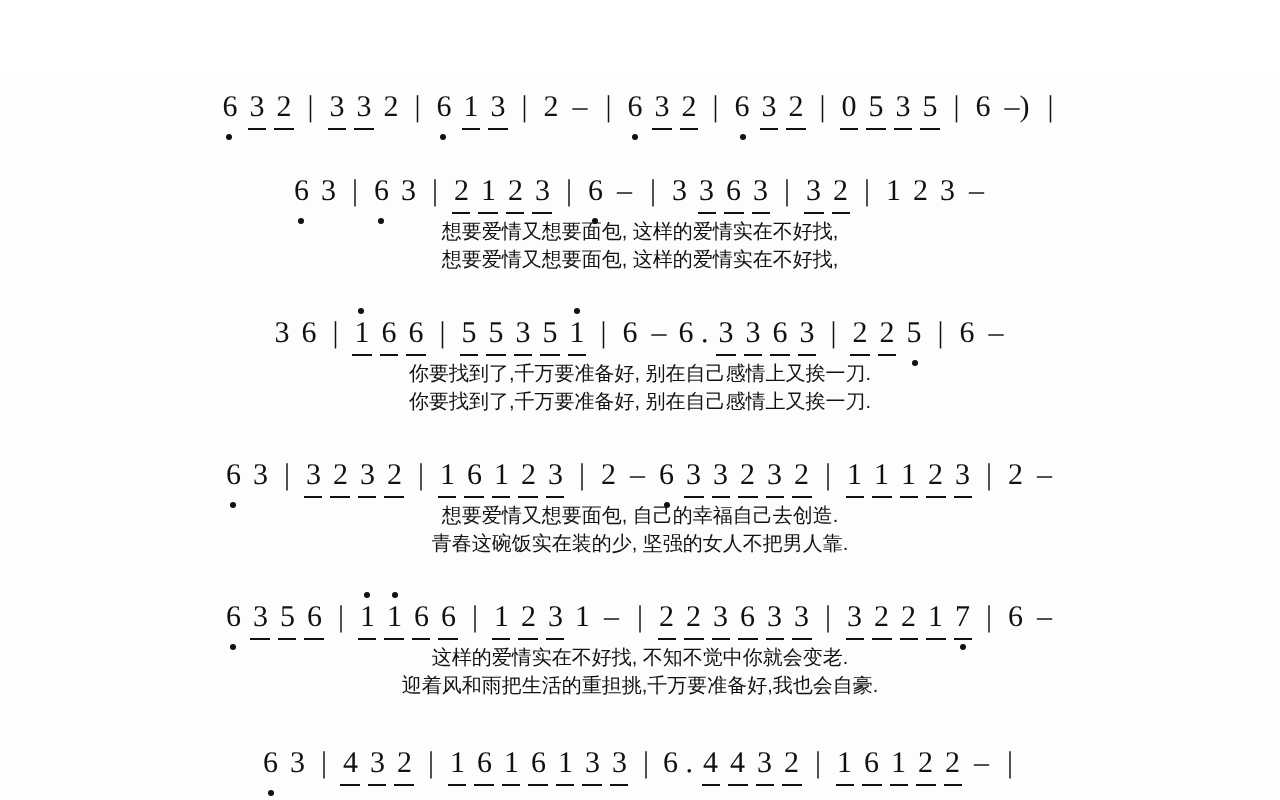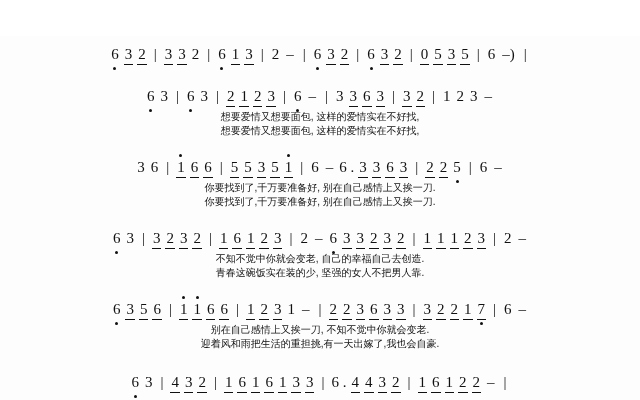--- a/index.html
+++ b/index.html
@@ -246,21 +246,21 @@
       <span class="bar">|</span>
       <span class="note beam1"><span class="g">1</span></span>
       <span class="note beam1"><span class="g">1</span></span>
       <span class="note beam1"><span class="g">1</span></span>
       <span class="note beam1"><span class="g">2</span></span>
       <span class="note beam1"><span class="g">3</span></span>
       <span class="bar">|</span>
       <span class="note"><span class="g">2</span></span>
       <span class="dash">–</span>
     </div>
-    <div class="lyric-row" style="justify-content:center;margin-top:6px;">不知不觉中你就会变老,  自己的幸福自己去创造.</div>
+    <div class="lyric-row" style="justify-content:center;margin-top:6px;">想要爱情又想要面包,  自己的幸福自己去创造.</div>
     <div class="lyric-row" style="justify-content:center;">青春这碗饭实在装的少,  坚强的女人不把男人靠.</div>
   </div>
 
   <div class="system sys-block" style="margin-top:12px;">
     <div class="notes-row" style="justify-content:center;">
       <span class="note oct-dn"><span class="g">6</span></span>
       <span class="note beam1"><span class="g">3</span></span>
       <span class="note beam1"><span class="g">5</span></span>
       <span class="note beam1"><span class="g">6</span></span>
       <span class="bar">|</span>
@@ -284,22 +284,22 @@
       <span class="bar">|</span>
       <span class="note beam1"><span class="g">3</span></span>
       <span class="note beam1"><span class="g">2</span></span>
       <span class="note beam1"><span class="g">2</span></span>
       <span class="note beam1"><span class="g">1</span></span>
       <span class="note beam1 oct-dn"><span class="g">7</span></span>
       <span class="bar">|</span>
       <span class="note"><span class="g">6</span></span>
       <span class="dash">–</span>
     </div>
-    <div class="lyric-row" style="justify-content:center;margin-top:6px;">别在自己感情上又挨一刀,  不知不觉中你就会变老.</div>
-    <div class="lyric-row" style="justify-content:center;">迎着风和雨把生活的重担挑,有一天出嫁了,我也会自豪.</div>
+    <div class="lyric-row" style="justify-content:center;margin-top:6px;">这样的爱情实在不好找,  不知不觉中你就会变老.</div>
+    <div class="lyric-row" style="justify-content:center;">迎着风和雨把生活的重担挑,千万要准备好,我也会自豪.</div>
   </div>
 
   <div class="system sys-block" style="margin-top:14px;">
     <div class="notes-row" style="justify-content:center;">
       <span class="note oct-dn"><span class="g">6</span></span>
       <span class="note"><span class="g">3</span></span>
       <span class="bar">|</span>
       <span class="note beam1"><span class="g">4</span></span>
       <span class="note beam1"><span class="g">3</span></span>
       <span class="note beam1"><span class="g">2</span></span>

